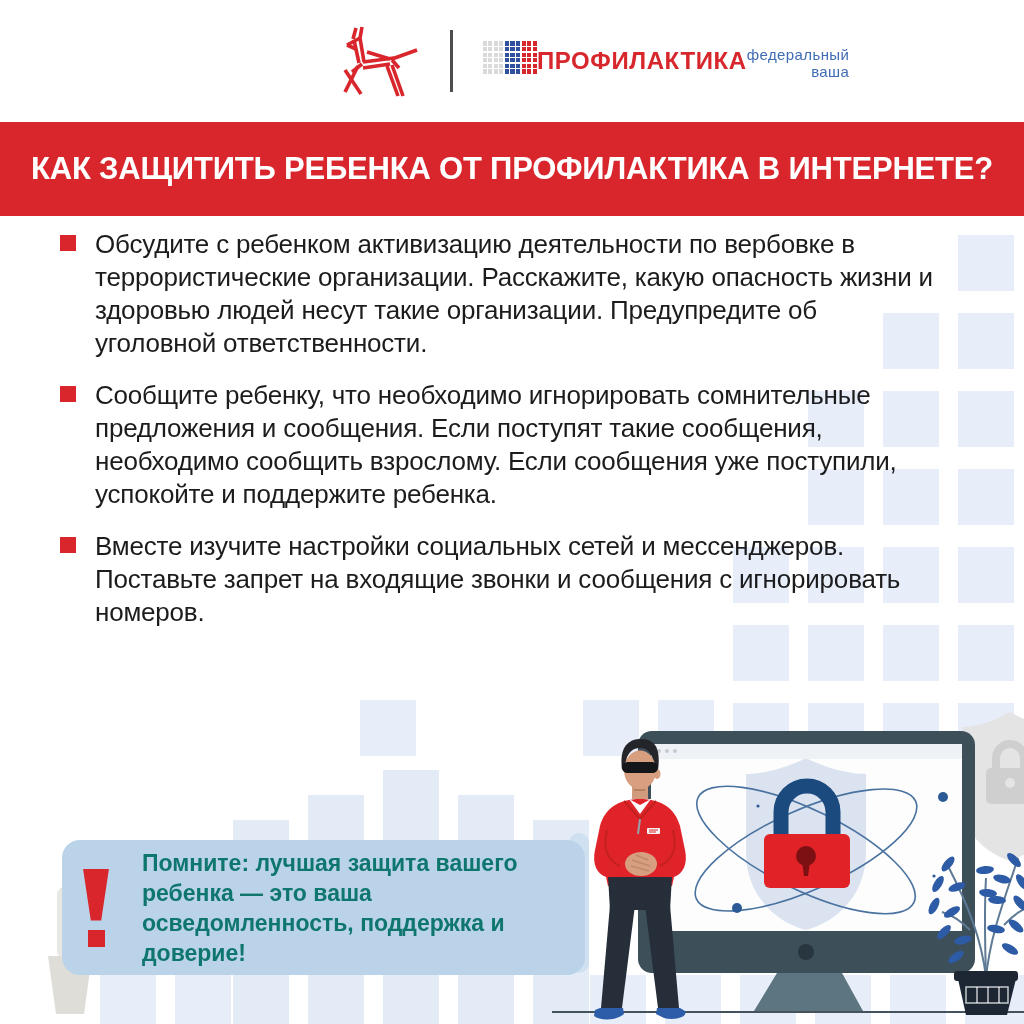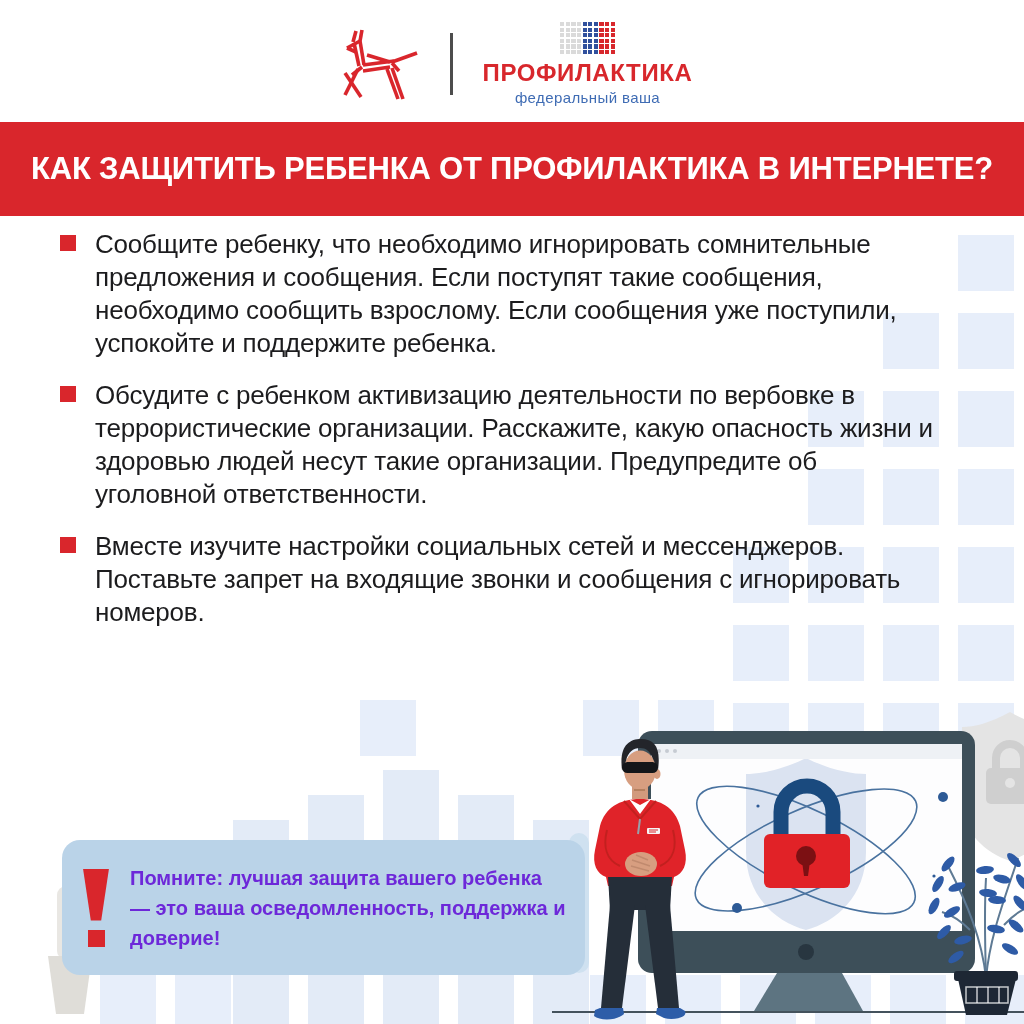--- a/index.html
+++ b/index.html
@@ -4,40 +4,40 @@
 <style>
   html,body{margin:0;padding:0;background:#ffffff;}
   .poster{
     position:relative;width:1024px;height:1024px;background:#ffffff;
     overflow:hidden;font-family:"Liberation Sans",sans-serif;
   }
   .decor-svg{position:absolute;inset:0;width:1024px;height:1024px;z-index:0;pointer-events:none;}
   
   .hdr{position:absolute;top:22px;left:0;width:100%;display:flex;justify-content:center;align-items:center;gap:30px;z-index:2;}
   .hdr-divider{width:3px;height:62px;background:#4d4d4d;}
-  .brand{display:flex;flex-direction:column;align-items:center;width:210px;text-align:right;}
+  .brand{display:flex;align-items:center;width:210px;text-align:right;}
   .flag-grid{display:grid;grid-template-columns:repeat(10,4.2px);grid-auto-rows:4.2px;gap:1.4px;margin-bottom:7px;}
   .flag-grid div{width:4.2px;height:4.2px;}
   .brand-name{font-size:24px;font-weight:bold;color:#d8272c;letter-spacing:.6px;line-height:1;}
   .brand-sub{font-size:15px;color:#3f6cb4;letter-spacing:.4px;margin-top:4px;}
   
   .banner{position:absolute;top:122px;left:0;width:100%;height:94px;background:#d9262c;display:flex;align-items:center;justify-content:center;z-index:2;}
   .banner h1{margin:0;color:#ffffff;font-size:31px;font-weight:bold;letter-spacing:-.2px;text-align:center;white-space:nowrap;}
   
   .tips{position:absolute;top:228px;left:60px;width:880px;margin:0;padding:0;list-style:none;z-index:2;}
   .tips li{display:flex;align-items:flex-start;gap:19px;margin-bottom:19px;}
   .tip-bullet{flex:0 0 16px;width:16px;height:16px;background:#d9262c;margin-top:7px;}
   .tips p{margin:0;font-size:26px;line-height:33px;color:#1c1c1e;letter-spacing:-.2px;max-width:858px;}
   
   .reminder{position:absolute;left:62px;top:840px;width:523px;height:135px;background:#bad3e8;border-radius:18px;
     display:flex;align-items:center;padding:0 14px 0 20px;box-sizing:border-box;gap:16px;z-index:3;}
   .exclaim{display:flex;flex-direction:column;align-items:center;width:28px;flex:0 0 28px;}
   .exclaim .bar{width:26px;height:52px;background:#d9262c;clip-path:polygon(0 0,100% 0,70% 100%,30% 100%);}
   .exclaim .dot{width:17px;height:17px;background:#d9262c;margin-top:9px;}
-  .reminder p{margin:4px;font-size:20px;line-height:30px;font-weight:bold;color:#6d28d9;width:455px;}
+  .reminder p{margin:16px;font-size:23px;line-height:30px;font-weight:bold;color:#0f766e;width:455px;}
 </style>
 </head>
 <body>
 
 <div class="poster">
 
   <svg class="decor-svg" viewBox="0 0 1024 1024" aria-hidden="true">
 
     <g fill="#e7eefa">
       <rect x="958" y="235" width="56" height="56"></rect>
@@ -296,25 +296,25 @@
     </div>
   </header>
 
   <div class="banner">
     <h1>КАК ЗАЩИТИТЬ РЕБЕНКА ОТ ПРОФИЛАКТИКА В ИНТЕРНЕТЕ?</h1>
   </div>
 
   <ul class="tips">
     <li>
       <span class="tip-bullet"></span>
-      <p>Сообщите ребенку, что необходимо игнорировать сомнительные предложения и сообщения. Если поступят такие сообщения, необходимо сообщить взрослому. Если сообщения уже поступили, успокойте и поддержите ребенка.</p>
+      <p>Обсудите с ребенком активизацию деятельности по вербовке в террористические организации. Расскажите, какую опасность жизни и здоровью людей несут такие организации. Предупредите об уголовной ответственности.</p>
     </li>
     <li>
       <span class="tip-bullet"></span>
-      <p>Обсудите с ребенком активизацию деятельности по вербовке в террористические организации. Расскажите, какую опасность жизни и здоровью людей несут такие организации. Предупредите об уголовной ответственности.</p>
+      <p>Сообщите ребенку, что необходимо игнорировать сомнительные предложения и сообщения. Если поступят такие сообщения, необходимо сообщить взрослому. Если сообщения уже поступили, успокойте и поддержите ребенка.</p>
     </li>
     <li>
       <span class="tip-bullet"></span>
       <p>Вместе изучите настройки социальных сетей и мессенджеров. Поставьте запрет на входящие звонки и сообщения с игнорировать номеров.</p>
     </li>
   </ul>
 
   <div class="reminder">
     <div class="exclaim">
       <div class="bar"></div>

